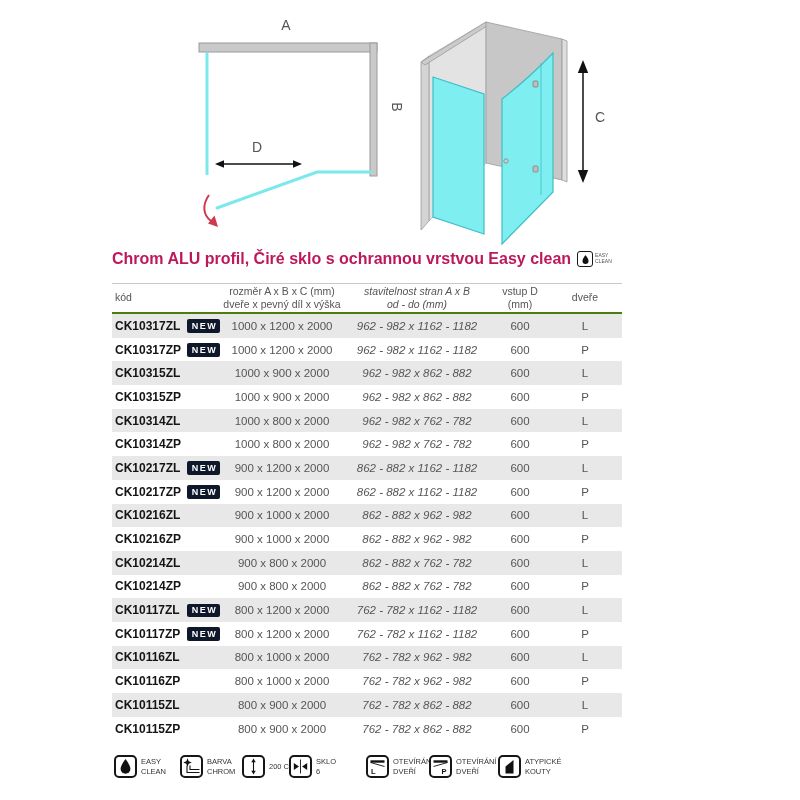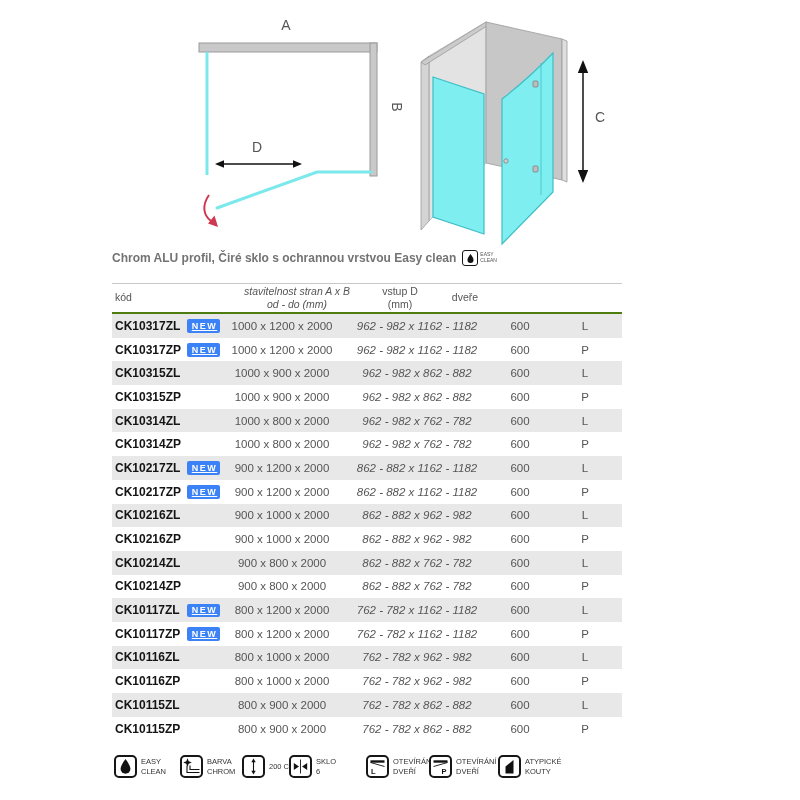--- a/index.html
+++ b/index.html
@@ -6,43 +6,43 @@
   .canvas{position:relative;width:800px;height:800px;background:#fff;overflow:hidden;
           font-family:"Liberation Sans", sans-serif;}
   svg text{font-family:"Liberation Sans", sans-serif;}
 
   
   .diagram-left{position:absolute;left:188px;top:13px;}
   .diagram-right{position:absolute;left:410px;top:15px;}
 
   
   .title-row{position:absolute;left:112px;top:250px;display:flex;align-items:center;}
-  .page-title{font-size:12px;font-weight:bold;color:#737373;margin:0;white-space:nowrap;}
+  .page-title{font-size:16px;font-weight:bold;color:#be185d;margin:0;white-space:nowrap;}
   .mini-icon{width:16px;height:16px;border:1.5px solid #161616;border-radius:3px;
              display:flex;align-items:center;justify-content:center;margin-left:6px;box-sizing:border-box;}
   .mini-icon-label{display:flex;flex-direction:column;margin-left:2px;font-size:5px;
                    line-height:1.15;color:#555;letter-spacing:0;}
 
   
   .table{position:absolute;left:112px;top:283px;width:510px;}
   .thead{display:flex;align-items:center;height:31px;border-top:1px solid #c8c8c8;
          border-bottom:2px solid #4d7c0f;color:#555;font-size:10.5px;text-align:center;box-sizing:border-box;}
   .thead .hcell{line-height:1.25;}
   .hline{display:block;}
   .c-kod{width:73px;text-align:left;padding-left:3px;box-sizing:border-box;}
   .c-new{width:37px;text-align:center;}
   .c-roz{width:120px;text-align:center;}
   .c-stav{width:150px;text-align:center;font-style:italic;}
   .c-vstup{width:56px;text-align:center;}
   .c-dvere{width:74px;text-align:center;}
   .row{display:flex;align-items:center;height:23.7px;font-size:11.5px;color:#555;}
   .row:nth-child(odd){background:#e8e8e8;}
   .row .c-kod{font-weight:bold;color:#141414;font-size:12px;}
-  .new-badge{display:inline-block;background:#3b82f6;color:#fff;font-size:9px;font-weight:bold;
-             letter-spacing:1.5px;padding:2.5px 3px 2px 5px;border-radius:2px;line-height:1;text-decoration:underline;}
+  .new-badge{display:inline-block;background:#0f172a;color:#fff;font-size:9px;font-weight:bold;
+             letter-spacing:1.5px;padding:2.5px 3px 2px 5px;border-radius:2px;line-height:1;}
 
   
   .legend{position:absolute;left:112px;top:755px;width:570px;height:30px;}
   .lg-item{position:absolute;top:0;display:flex;align-items:center;}
   .lg-box{width:23px;height:23px;border:2px solid #161616;border-radius:5px;box-sizing:border-box;
           display:flex;align-items:center;justify-content:center;background:#fff;}
   .lg-label{display:flex;flex-direction:column;margin-left:4px;font-size:7.5px;line-height:1.25;color:#333;}
 </style>
 </head>
 <body>
@@ -98,20 +98,24 @@
     <span class="mini-icon-label">
       <span>EASY</span>
       <span>CLEAN</span>
     </span>
   </div>
 
   <div class="table">
     <div class="thead">
       <div class="c-kod hcell">kód</div>
       <div class="c-new hcell"></div>
+      <div class="c-roz hcell">
+        <span class="hline">rozměr A x B x C (mm)</span>
+        <span class="hline">dveře x pevný díl x výška</span>
+      </div>
       <div class="c-stav hcell">
         <span class="hline">stavitelnost stran A x B</span>
         <span class="hline">od - do (mm)</span>
       </div>
       <div class="c-vstup hcell">
         <span class="hline">vstup D</span>
         <span class="hline">(mm)</span>
       </div>
       <div class="c-dvere hcell">dveře</div>
     </div>

